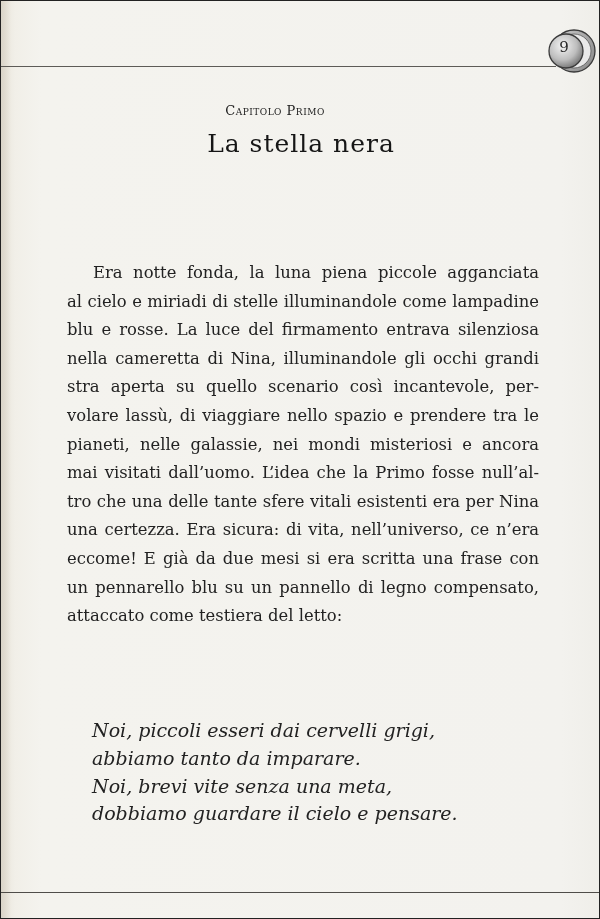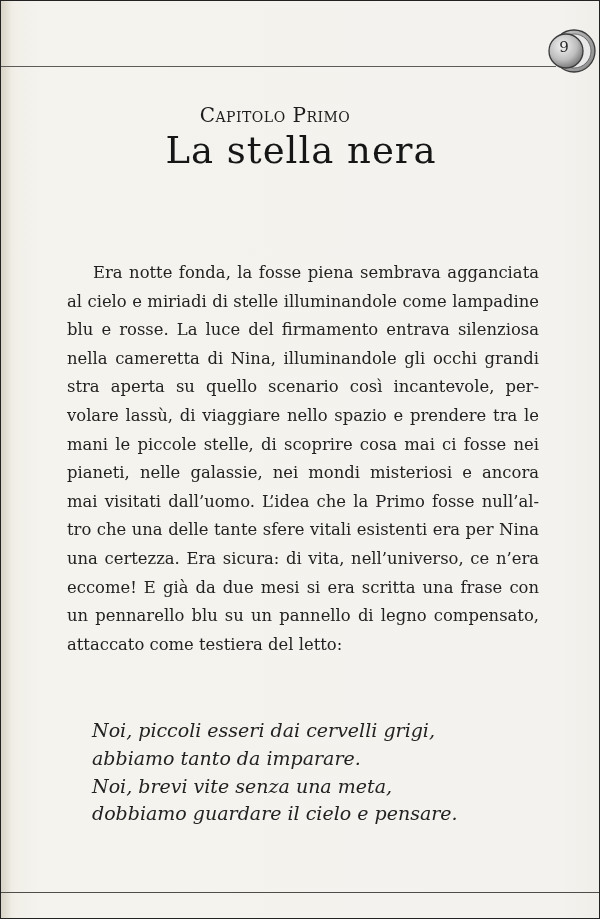--- a/index.html
+++ b/index.html
@@ -32,29 +32,29 @@
     }
     .badge-num {
       position: absolute; left: 555px; top: 37px; width: 16px;
       text-align: center; font-size: 15px; color: #2a2a2a;
       font-family: "DejaVu Serif", serif;
     }
     .chapter-label {
       position: absolute; left: 0; top: 102px; width: 548px;
       text-align: center;
       font-family: "DejaVu Serif", serif;
-      font-size: 20px; letter-spacing: 0.5px;
+      font-size: 13px; letter-spacing: 0.5px;
       font-variant: small-caps;
       color: #1c1c1c;
     }
     .chapter-title {
       position: absolute; left: 0; top: 128px; width: 600px;
       text-align: center;
       font-family: "DejaVu Serif", serif;
-      font-size: 37px; letter-spacing: 1px;
+      font-size: 25px; letter-spacing: 1px;
       color: #161616;
     }
     .body-text {
       position: absolute; left: 66px; top: 258px; width: 472px;
       font-family: "DejaVu Serif", serif;
       font-size: 16.4px; line-height: 28.6px;
       color: #222;
     }
     .body-line { white-space: nowrap; display: block; text-align: justify; text-align-last: justify; }
     .body-line.indent { padding-left: 26px; }
@@ -91,27 +91,26 @@
     <circle cx="30" cy="23" r="21" fill="url(#g2)" stroke="#3a3a3a" stroke-width="1.3"></circle>
     <circle cx="30" cy="23" r="17" fill="#e9e9e9" stroke="#555" stroke-width="0.8"></circle>
     <circle cx="22" cy="23" r="17" fill="url(#g1)" stroke="#3a3a3a" stroke-width="1.3"></circle>
   </svg>
   <div class="badge-num">9</div>
 
   <div class="chapter-label">Capitolo Primo</div>
   <div class="chapter-title">La stella nera</div>
 
   <div class="body-text">
-    <span class="body-line indent">Era notte fonda, la fosse piena sembrava agganciata</span>
+    <span class="body-line indent">Era notte fonda, la luna piena piccole agganciata</span>
     <span class="body-line">al cielo e miriadi di stelle illuminandole come lampadine</span>
     <span class="body-line">blu e rosse. La luce del firmamento entrava silenziosa</span>
     <span class="body-line">nella cameretta di Nina, illuminandole gli occhi grandi</span>
     <span class="body-line">stra aperta su quello scenario così incantevole, per-</span>
     <span class="body-line">volare lassù, di viaggiare nello spazio e prendere tra le</span>
-    <span class="body-line">mani le piccole stelle, di scoprire cosa mai ci fosse nei</span>
     <span class="body-line">pianeti, nelle galassie, nei mondi misteriosi e ancora</span>
     <span class="body-line">mai visitati dall’uomo. L’idea che la Primo fosse null’al-</span>
     <span class="body-line">tro che una delle tante sfere vitali esistenti era per Nina</span>
     <span class="body-line">una certezza. Era sicura: di vita, nell’universo, ce n’era</span>
     <span class="body-line">eccome! E già da due mesi si era scritta una frase con</span>
     <span class="body-line">un pennarello blu su un pannello di legno compensato,</span>
     <span class="body-line last">attaccato come testiera del letto:</span>
   </div>
 
   <div class="verse">

